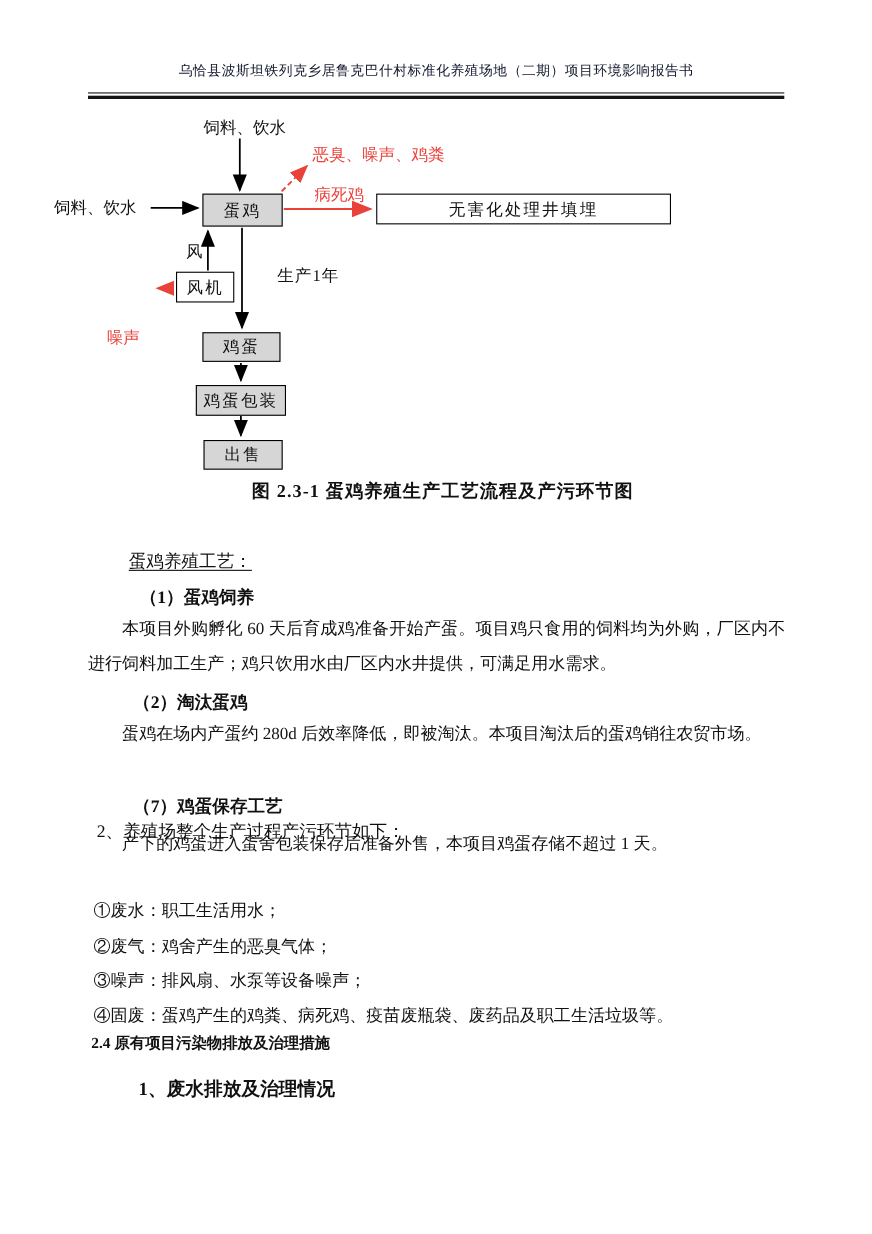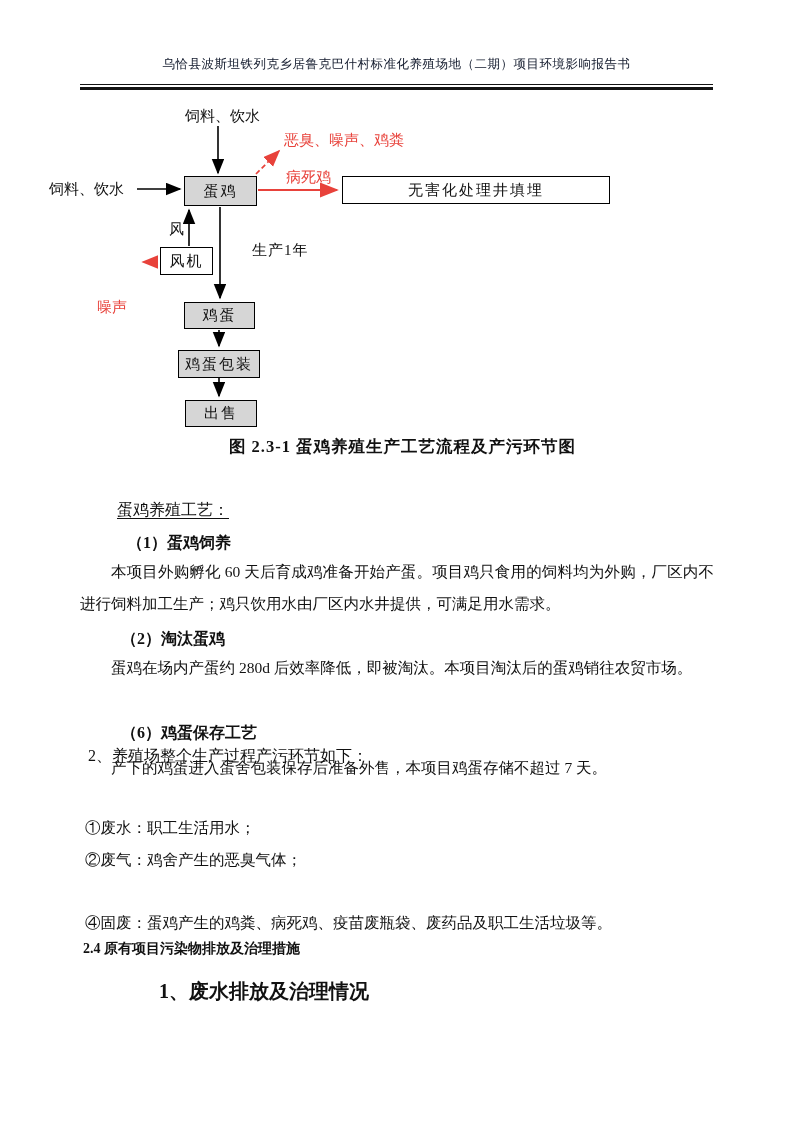--- a/index.html
+++ b/index.html
@@ -54,21 +54,21 @@
   }
   .p1{top:556px;}
   .p2{top:652px;}
   .p3{top:752px;white-space:nowrap;}
   .li{font-size:15.5px;left:85px;}
   .li0{top:818px;}
   .li1{top:850px;text-align:center;}
   .li2{top:881px;}
   .li3{top:913px;}
   .chapter{top:940px;left:83px;font-weight:700;font-size:14px;}
-  .subhead{top:978px;left:126px;font-weight:700;font-size:20px;margin-left:33px;}
+  .subhead{top:978px;left:126px;font-weight:700;font-size:17px;}
   .page-num{
     position:absolute;top:1060px;left:0;width:100%;
     text-align:center;font-size:12.5px;
   }
 </style>
 </head>
 <body>
 
 <div class="page">
 
@@ -119,23 +119,24 @@
   <div class="fc-box gray" style="top:350px;left:178px;width:82px;height:28px;">鸡蛋包装</div>
   <div class="fc-box gray" style="top:400px;left:185px;width:72px;height:27px;">出售</div>
 
   <div class="fig-caption">图  2.3-1  蛋鸡养殖生产工艺流程及产污环节图</div>
 
   <div class="t-abs u-title">蛋鸡养殖工艺：</div>
   <div class="t-abs h-num1">（1）蛋鸡饲养</div>
   <div class="para p1">本项目外购孵化 60 天后育成鸡准备开始产蛋。项目鸡只食用的饲料均为外购，厂区内不进行饲料加工生产；鸡只饮用水由厂区内水井提供，可满足用水需求。</div>
   <div class="t-abs h-num2">（2）淘汰蛋鸡</div>
   <div class="para p2">蛋鸡在场内产蛋约 280d 后效率降低，即被淘汰。本项目淘汰后的蛋鸡销往农贸市场。</div>
-  <div class="t-abs h-num3">（6）鸡蛋保存工艺</div>
-  <div class="para p3">产下的鸡蛋进入蛋舍包装保存后准备外售，本项目鸡蛋存储不超过 7 天。</div>
+  <div class="t-abs h-num3">（7）鸡蛋保存工艺</div>
+  <div class="para p3">产下的鸡蛋进入蛋舍包装保存后准备外售，本项目鸡蛋存储不超过 1 天。</div>
   <div class="t-abs h-bold4">2、养殖场整个生产过程产污环节如下：</div>
   <div class="t-abs li li0">①废水：职工生活用水；</div>
   <div class="t-abs li li1">②废气：鸡舍产生的恶臭气体；</div>
+  <div class="t-abs li li2">③噪声：排风扇、水泵等设备噪声；</div>
   <div class="t-abs li li3">④固废：蛋鸡产生的鸡粪、病死鸡、疫苗废瓶袋、废药品及职工生活垃圾等。</div>
   <div class="t-abs chapter">2.4 原有项目污染物排放及治理措施</div>
   <div class="t-abs subhead">1、废水排放及治理情况</div>
 
 
 </div>
 
 </body></html>

